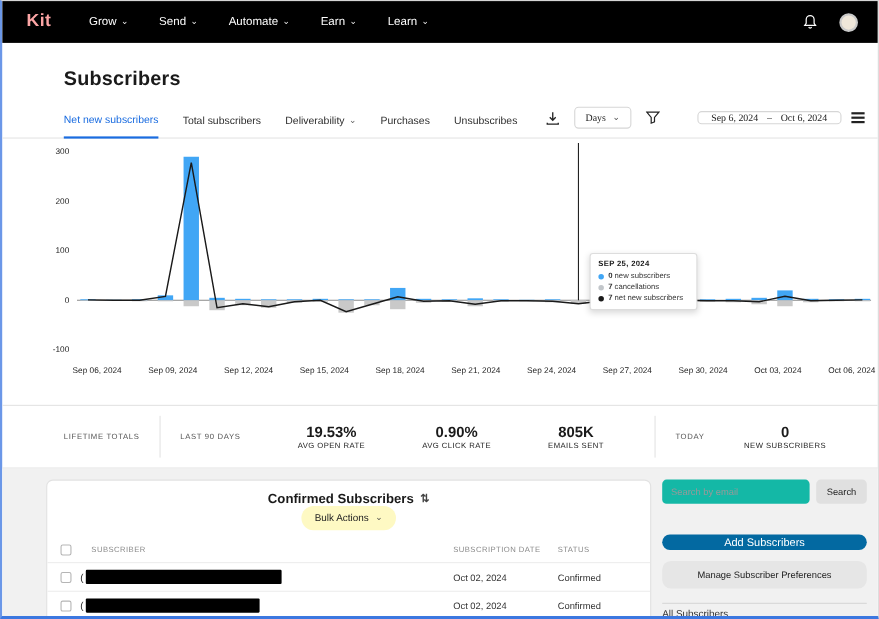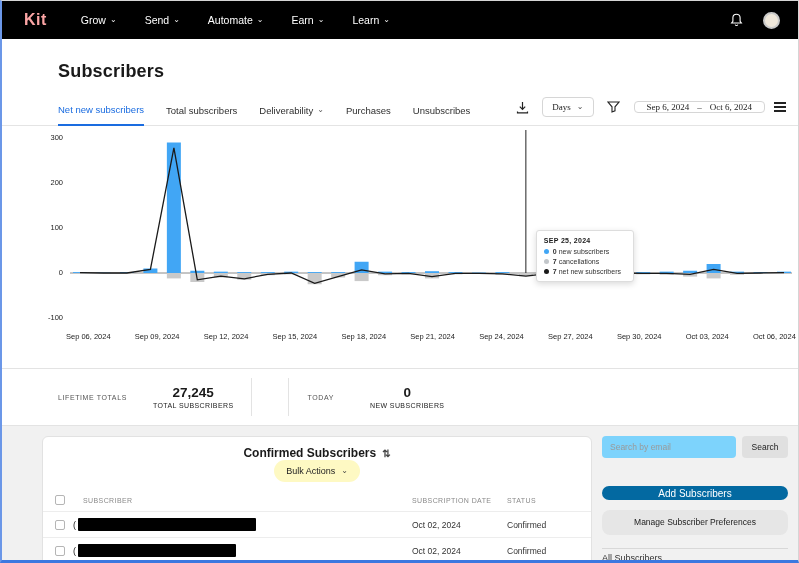--- a/index.html
+++ b/index.html
@@ -22,21 +22,21 @@
   .content { padding-top:16px; }
   .page-title { font-size:18px; font-weight:800; margin:6px 0 14px 56px; letter-spacing:.2px; }
   .tabs-row { display:flex; align-items:center; border-bottom:1px solid #e4e4e4; padding:0 12px 0 56px; }
   .tabs { display:flex; gap:22px; flex:1; }
   .tab { font-size:9.5px; color:#2e2e2e; padding:8px 0 9px; display:flex; align-items:center; gap:4px; cursor:pointer; }
   .tab.active { color:#1a6ce0; border-bottom:2px solid #1a6ce0; margin-bottom:-1px; }
   .controls { display:flex; align-items:center; gap:9px; padding-bottom:7px; }
   .icon-btn { width:22px; height:20px; display:flex; align-items:center; justify-content:center; cursor:pointer; }
   .select-box, .date-box { border:1px solid #d6d6d6; border-radius:4px; background:#fff; font-size:9px;
       display:flex; align-items:center; gap:6px; padding:4px 9px; cursor:pointer; color:#222;font-family:Liberation Serif, serif; }
-  .date-box { padding:0 12px; gap:8px; }
+  .date-box { padding:0 12px; gap:8px;margin-left:20px; }
   .menu-icon { display:flex; flex-direction:column; gap:2.5px; cursor:pointer; }
   .menu-icon i { display:block; width:12px; height:1.6px; background:#222; }
 
   
   .chart-area { position:relative; margin:4px 0 0 34px; height:218px; }
   .y-axis { position:absolute; left:0; top:0; width:30px; height:196px; }
   .y-axis span { position:absolute; right:3px; font-size:7.5px; color:#222; }
   #chartSvg { display:block; margin-left:34px; width:722px; height:196px; cursor:crosshair; }
   .x-labels { display:flex; justify-content:space-between; margin-left:30px; width:730px; padding-top:6px; }
   .x-labels span { font-size:7.5px; color:#222; }
@@ -74,21 +74,21 @@
   .col-name { flex:1; display:flex; align-items:center; gap:2px; margin-left:8px; font-size:9px; }
   .redact { height:13px; background:#000; border-radius:1px; }
   .r0 .redact { width:178px; } .r1 .redact { width:158px; } .r2 .redact { width:186px; }
   .col-date { width:95px; font-size:8.5px; color:#333; }
   .col-status { width:72px; font-size:8.5px; color:#333; }
   .h-name { flex:1; margin-left:18px; }
   .h-date { width:95px; } .h-status { width:72px; }
 
   .side { width:186px; }
   .search-row { display:flex; gap:6px; }
-  .search-input { flex:1; height:22px; background:#7dd3fc; border:none; border-radius:4px; padding:0 8px;
+  .search-input { flex:1; height:22px; background:#14b8a6; border:none; border-radius:4px; padding:0 8px;
       font-size:8.5px; font-family:inherit; color:#333; }
   .search-input::placeholder { color:#999; }
   .search-btn { width:46px; height:22px; background:#e0e0e0; border:none; border-radius:4px; font-size:8.5px;
       font-family:inherit; cursor:pointer; color:#222; }
   .add-btn { margin-top:28px; width:100%; height:14px; background:#0369a1; color:#fff; border:none; border-radius:8px;
       font-size:10px; font-weight:400; font-family:inherit; cursor:pointer; }
   .manage-btn { margin-top:9px; width:100%; height:25px; background:#e6e6e6; color:#222; border:none; border-radius:8px;
       font-size:8.5px; font-family:inherit; cursor:pointer; }
   .side-footer { margin-top:13px; border-top:1px solid #d8d8d8; padding-top:4px; font-size:9px; color:#333; cursor:pointer; }
 </style>
@@ -283,26 +283,37 @@
         <div class="tt-row">
             <span class="dot dot-net"></span>
             <span><b>7</b>&nbsp;<span>net new subscribers</span></span>
           </div>
       </div>
     </section>
 
     <section class="stats">
       <div class="sgroup1">
         <span class="slabel">LIFETIME TOTALS</span>
+      </div>
+      <div class="vdiv"></div>
+      <div class="sgroup2">
+        <span class="slabel">LAST 90 DAYS</span>
         <div class="metric">
-          <div class="mval">27,245</div>
-          <div class="mlab">TOTAL SUBSCRIBERS</div>
-        </div>
-      </div>
-      <div class="vdiv"></div>
+          <div class="mval">19.53%</div>
+          <div class="mlab">AVG OPEN RATE</div>
+        </div>
+        <div class="metric">
+          <div class="mval">0.90%</div>
+          <div class="mlab">AVG CLICK RATE</div>
+        </div>
+        <div class="metric">
+          <div class="mval">805K</div>
+          <div class="mlab">EMAILS SENT</div>
+        </div>
+      </div>
       <div class="vdiv"></div>
       <div class="sgroup3">
         <span class="slabel">TODAY</span>
         <div class="metric">
           <div class="mval">0</div>
           <div class="mlab">NEW SUBSCRIBERS</div>
         </div>
       </div>
     </section>
 

